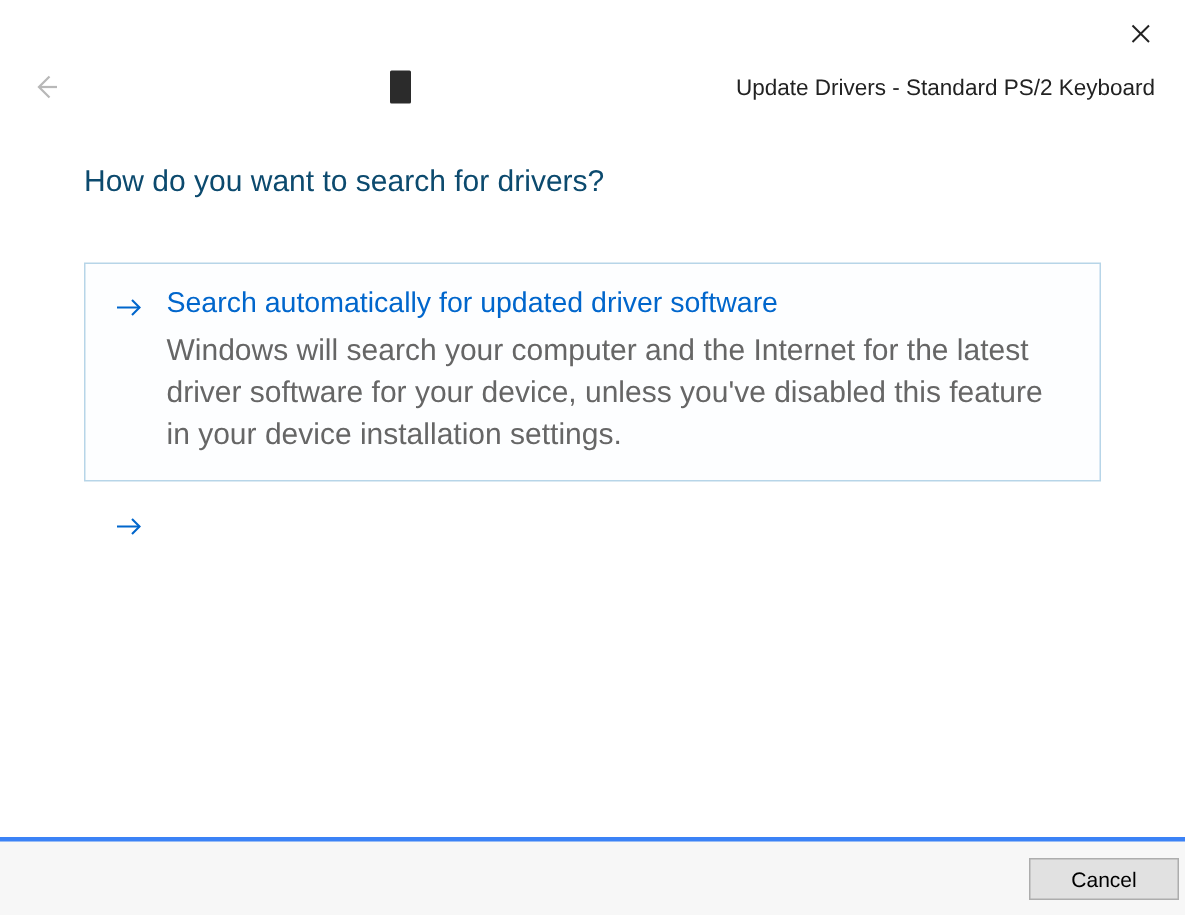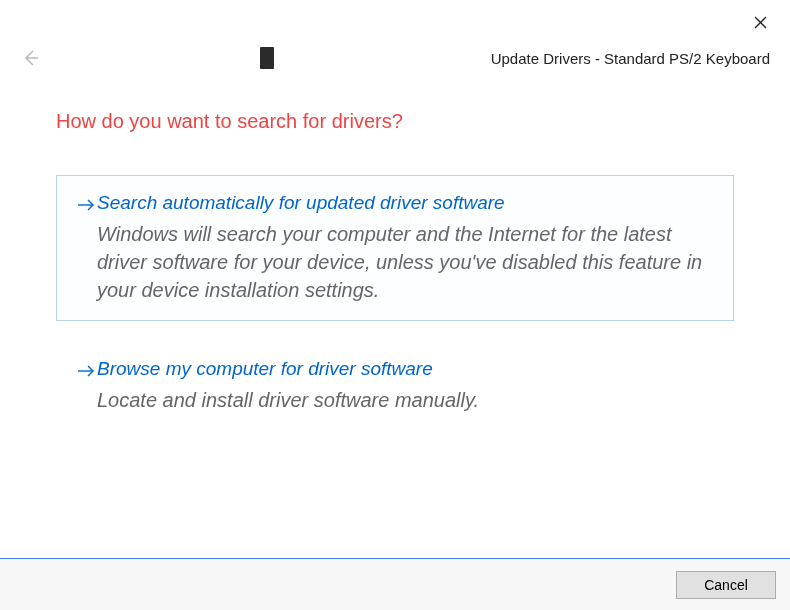--- a/index.html
+++ b/index.html
@@ -51,32 +51,30 @@
     }
     .window-title {
       color: #222;
       font-size: 15px;
     }
     .content {
       padding: 38px 56px 0 56px;
     }
     .heading {
       font-size: 20px;
-      color: #ef4444;
+      color: #0c4a6e;
       font-weight: 400;
       margin-bottom: 42px;
     }
     .option {
       border: 1px solid transparent;
       padding: 16px 20px 16px 20px;
       display: flex;
-      gap: 2px;
-      margin-bottom: 20px;
+      gap: 16px;
       cursor: pointer;
-      font-style: italic;
     }
     .option.selected {
       border: 1px solid #b7d5e8;
       background: #fdfeff;
     }
     .option-arrow {
       color: #0066cc;
       margin-top: 4px;
       flex-shrink: 0;
     }
@@ -92,26 +90,26 @@
       color: #666;
       font-size: 20px;
       line-height: 1.4;
     }
     .button-bar {
       position: absolute;
       bottom: 0;
       left: 0;
       right: 0;
       height: 52px;
-      border-top: 1px solid #3b82f6;
+      border-top: 3px solid #3b82f6;
       background: #f7f7f7;
       display: flex;
       align-items: center;
       justify-content: flex-end;
-      padding-right: 14px;
+      padding-right: 4px;
     }
     .cancel-btn {
       width: 100px;
       height: 28px;
       background: #e1e1e1;
       border: 1px solid #adadad;
       font-size: 14px;
       cursor: pointer;
       font-family: inherit;
     }
@@ -155,22 +153,18 @@
     </div>
   </div>
 
   <div class="option">
     <div class="option-arrow">
       <svg viewBox="0 0 18 18">
         <line x1="1" y1="9" x2="16" y2="9" stroke="#0066cc" stroke-width="1.4"></line>
         <path d="M11 4 L16 9 L11 14" fill="none" stroke="#0066cc" stroke-width="1.4"></path>
       </svg>
     </div>
-    <div class="option-body">
-      <div class="option-title">Browse my computer for driver software</div>
-      <div class="option-desc">Locate and install driver software manually.</div>
-    </div>
   </div>
 </div>
 
 <div class="button-bar">
   <button class="cancel-btn">Cancel</button>
 </div>
 
 </body></html>

